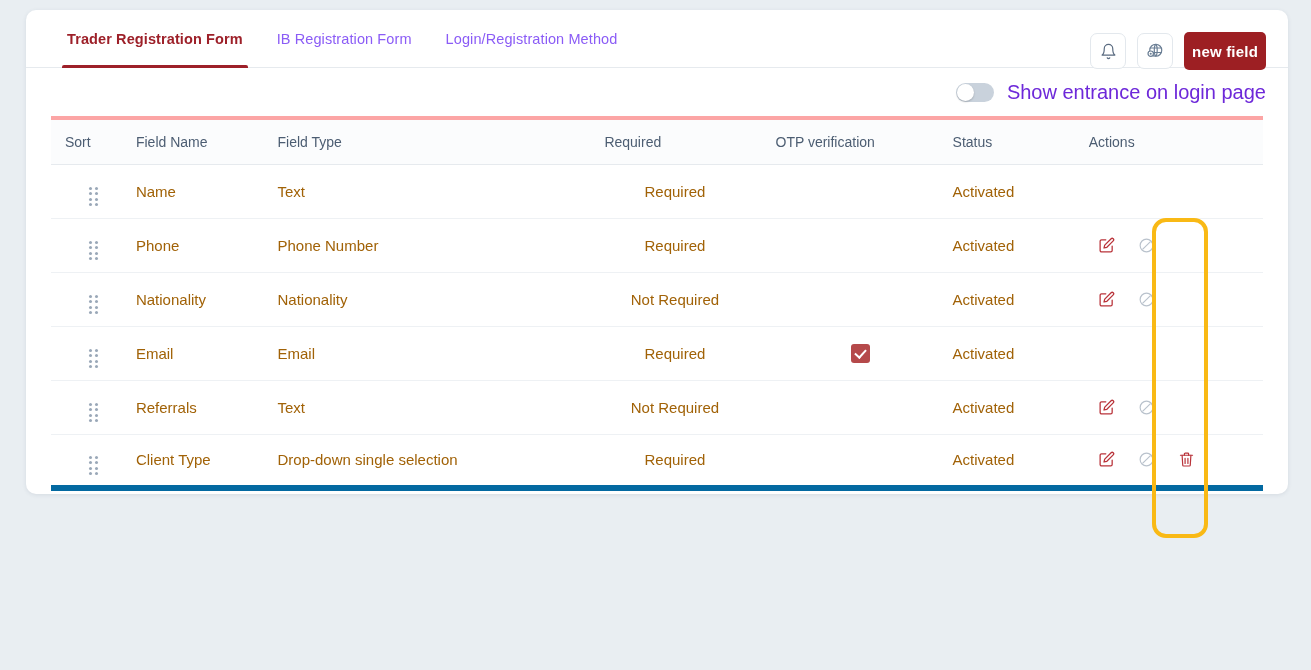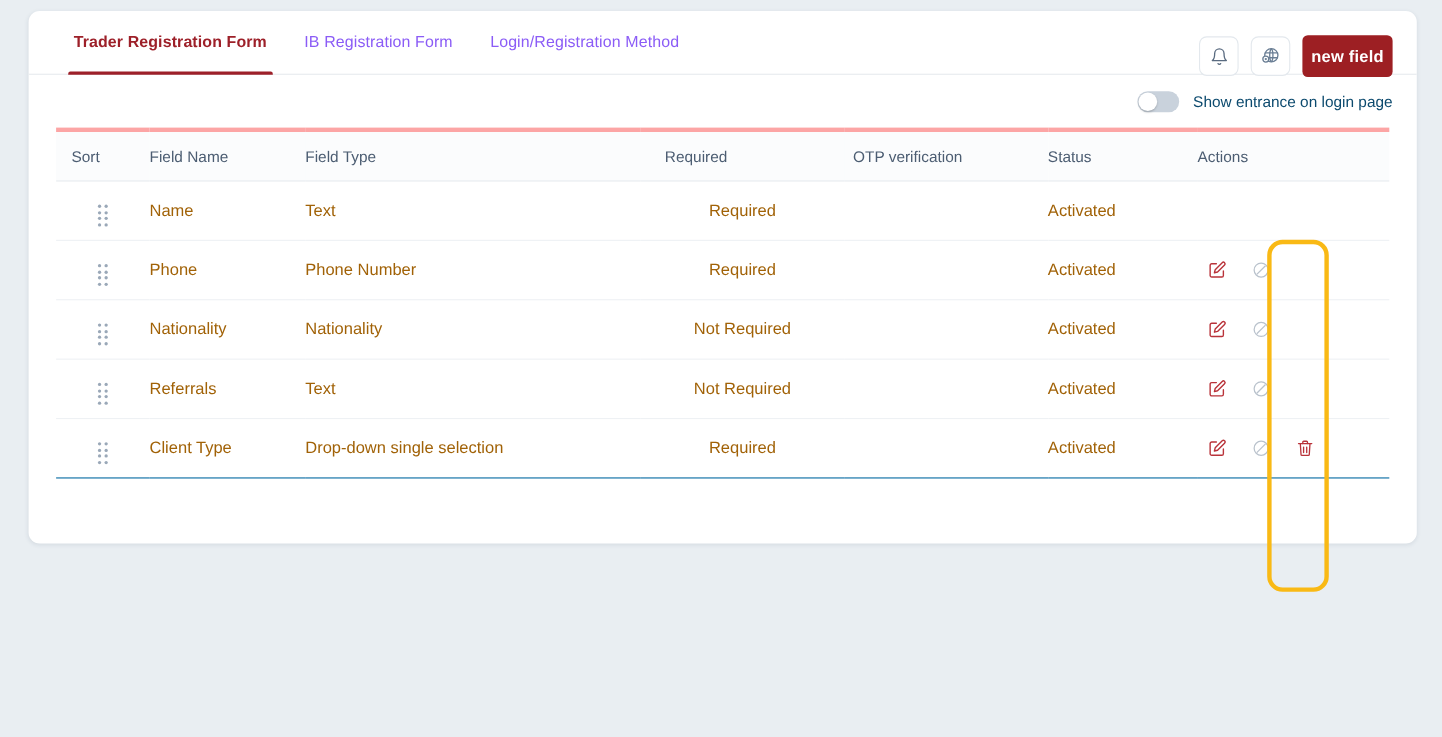--- a/index.html
+++ b/index.html
@@ -126,22 +126,22 @@
   }
   .switch .knob {
     position: absolute;
     top: 1px; left: 1px;
     width: 17px; height: 17px;
     border-radius: 50%;
     background: #fff;
     box-shadow: 0 1px 2px rgba(0,0,0,.20);
   }
   .toggle-label {
-    font-size: 14px;
-    color: #0c4a6e;
+    font-size: 20px;
+    color: #6d28d9;
   }
 
   
   table {
     width: 1212px;
     margin: 0 25px;
     border-collapse: collapse;
     table-layout: fixed;
   }
   thead th {
@@ -156,21 +156,21 @@
     padding: 0;
   }
   tbody td {
     height: 54px;
     border-bottom: 1px solid #eef1f4;
     font-size: 15px;
     color: #a16207;
     padding: 0;
     vertical-align: middle;
   }
-  tbody tr:last-child td { border-bottom: 1px solid #0369a1; }
+  tbody tr:last-child td { border-bottom: 6px solid #0369a1; }
 
   .c-sort  { width: 78px;  text-align: center; }
   .c-name  { width: 130px; }
   .c-type  { width: 280px; }
   .c-req   { width: 170px; text-align: center; }
   .c-otp   { width: 170px; text-align: center; }
   .c-status{ width: 125px; }
   .c-act   { width: 160px; }
 
   thead .c-sort  { padding-left: 14px; text-align: left; }
@@ -397,20 +397,48 @@
               <svg width="17" height="17" viewBox="0 0 24 24" fill="none" stroke="#b9c2cc" stroke-width="1.6">
                 <circle cx="12" cy="12" r="9"></circle>
                 <path d="M6.4 17.6 17.6 6.4"></path>
               </svg>
             </span>
             <span class="act ghost"></span>
           </div>
         </td>
       </tr>
 
+      <tr>
+        <td class="c-sort">
+          <span class="drag">
+              <i></i>
+              <i></i>
+              <i></i>
+              <i></i>
+              <i></i>
+              <i></i>
+              <i></i>
+              <i></i>
+            </span>
+        </td>
+        <td class="c-name">Email</td>
+        <td class="c-type">Email</td>
+        <td class="c-req">Required</td>
+        <td class="c-otp">
+          <span class="cbox"></span>
+        </td>
+        <td class="c-status">Activated</td>
+        <td class="c-act">
+          <div class="actions">
+            <span class="act ghost"></span>
+            <span class="act ghost"></span>
+            <span class="act ghost"></span>
+          </div>
+        </td>
+      </tr>
 
 
       <tr>
         <td class="c-sort">
           <span class="drag">
               <i></i>
               <i></i>
               <i></i>
               <i></i>
               <i></i>

